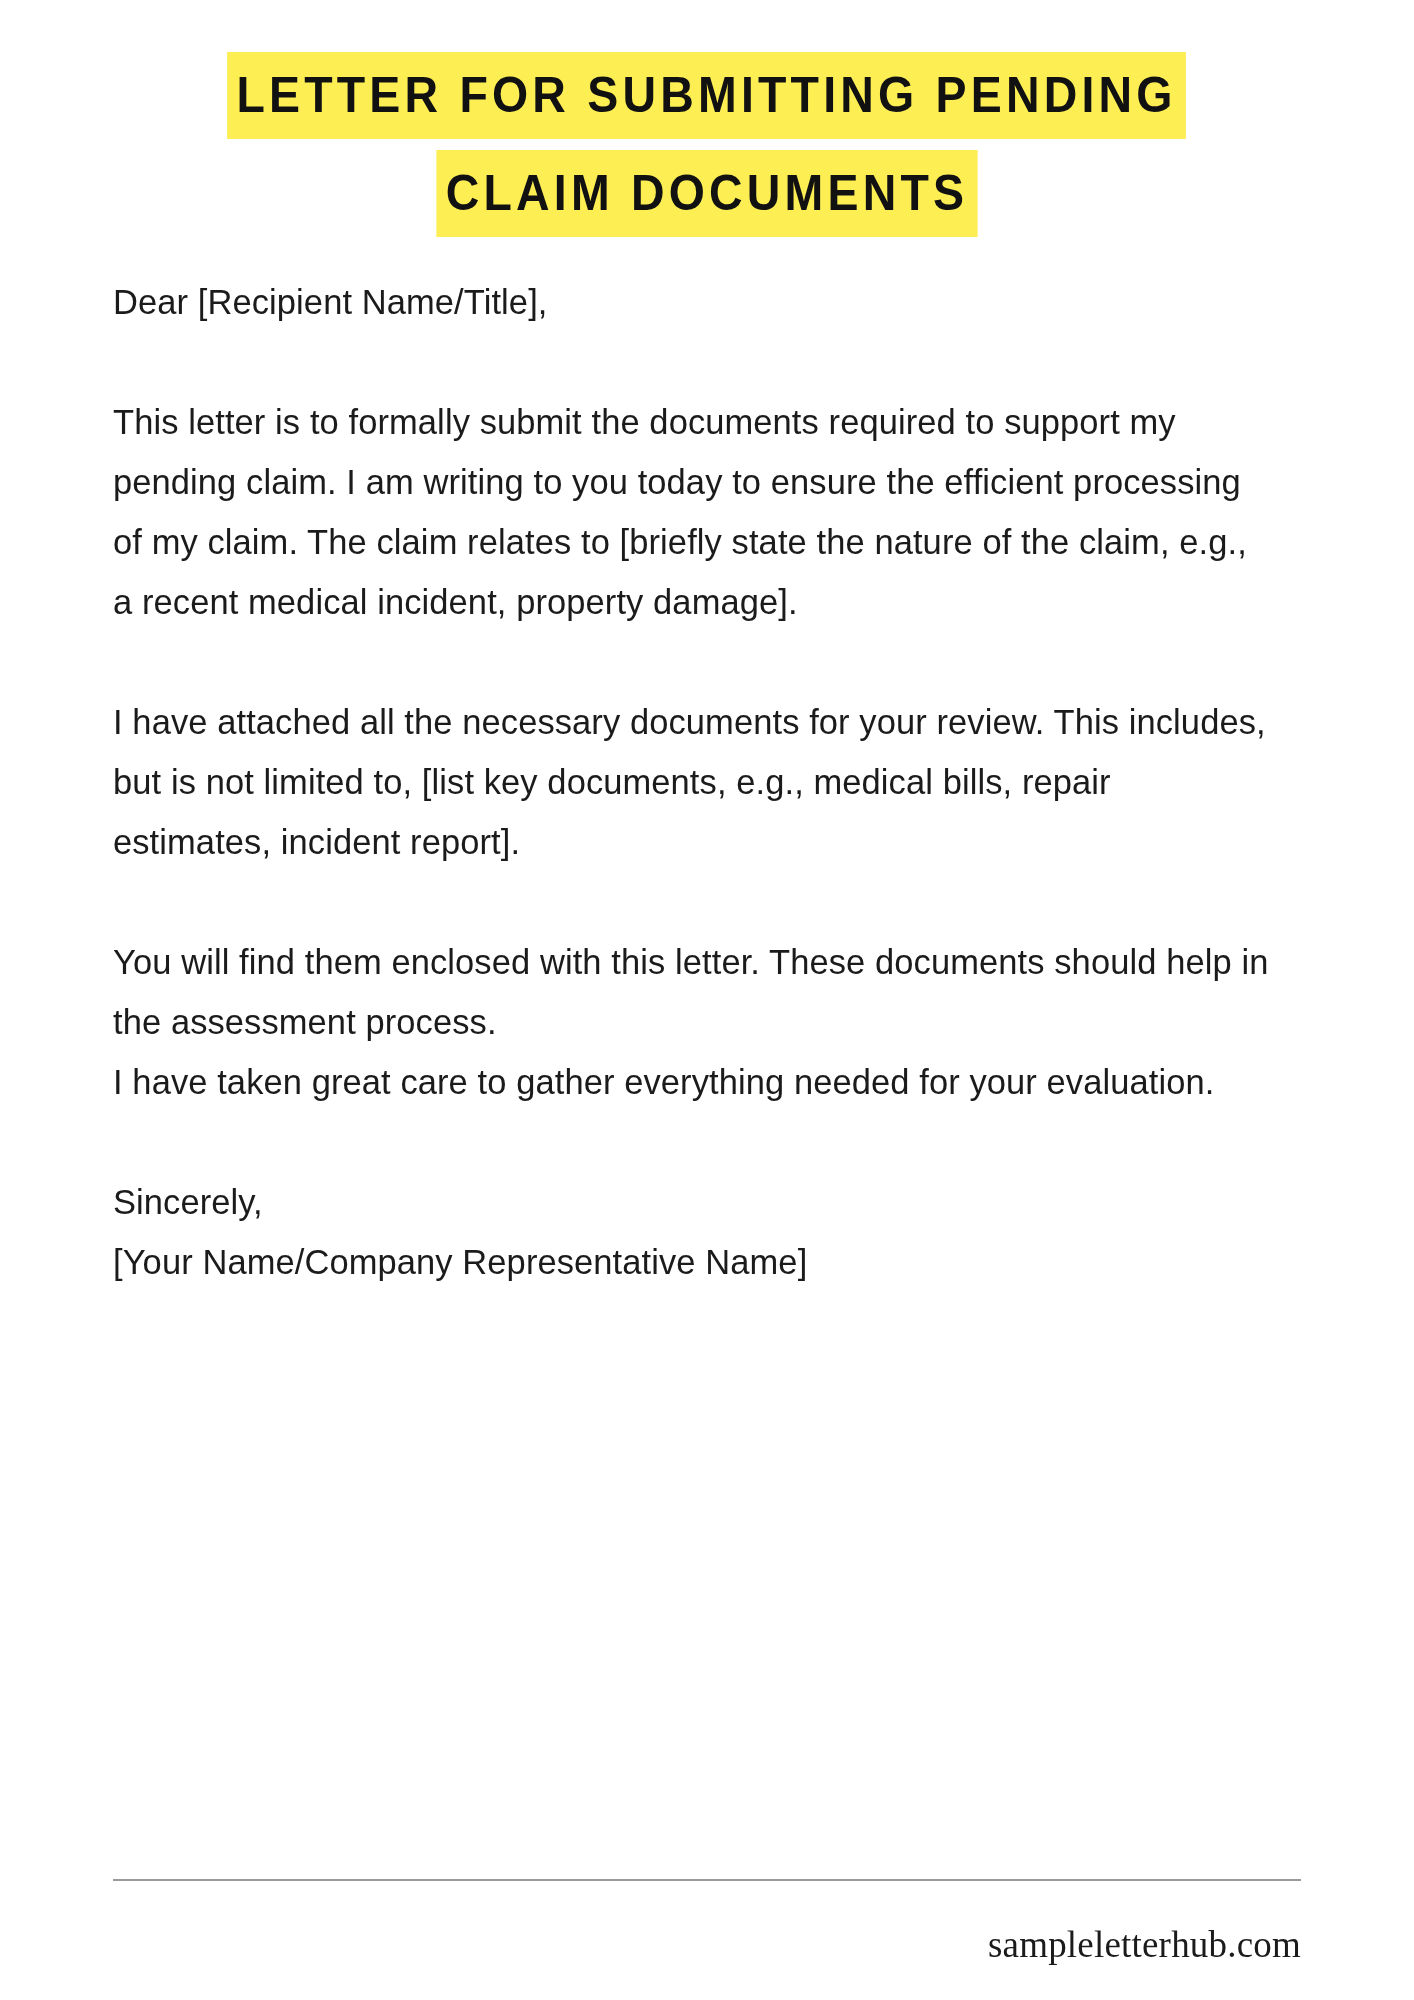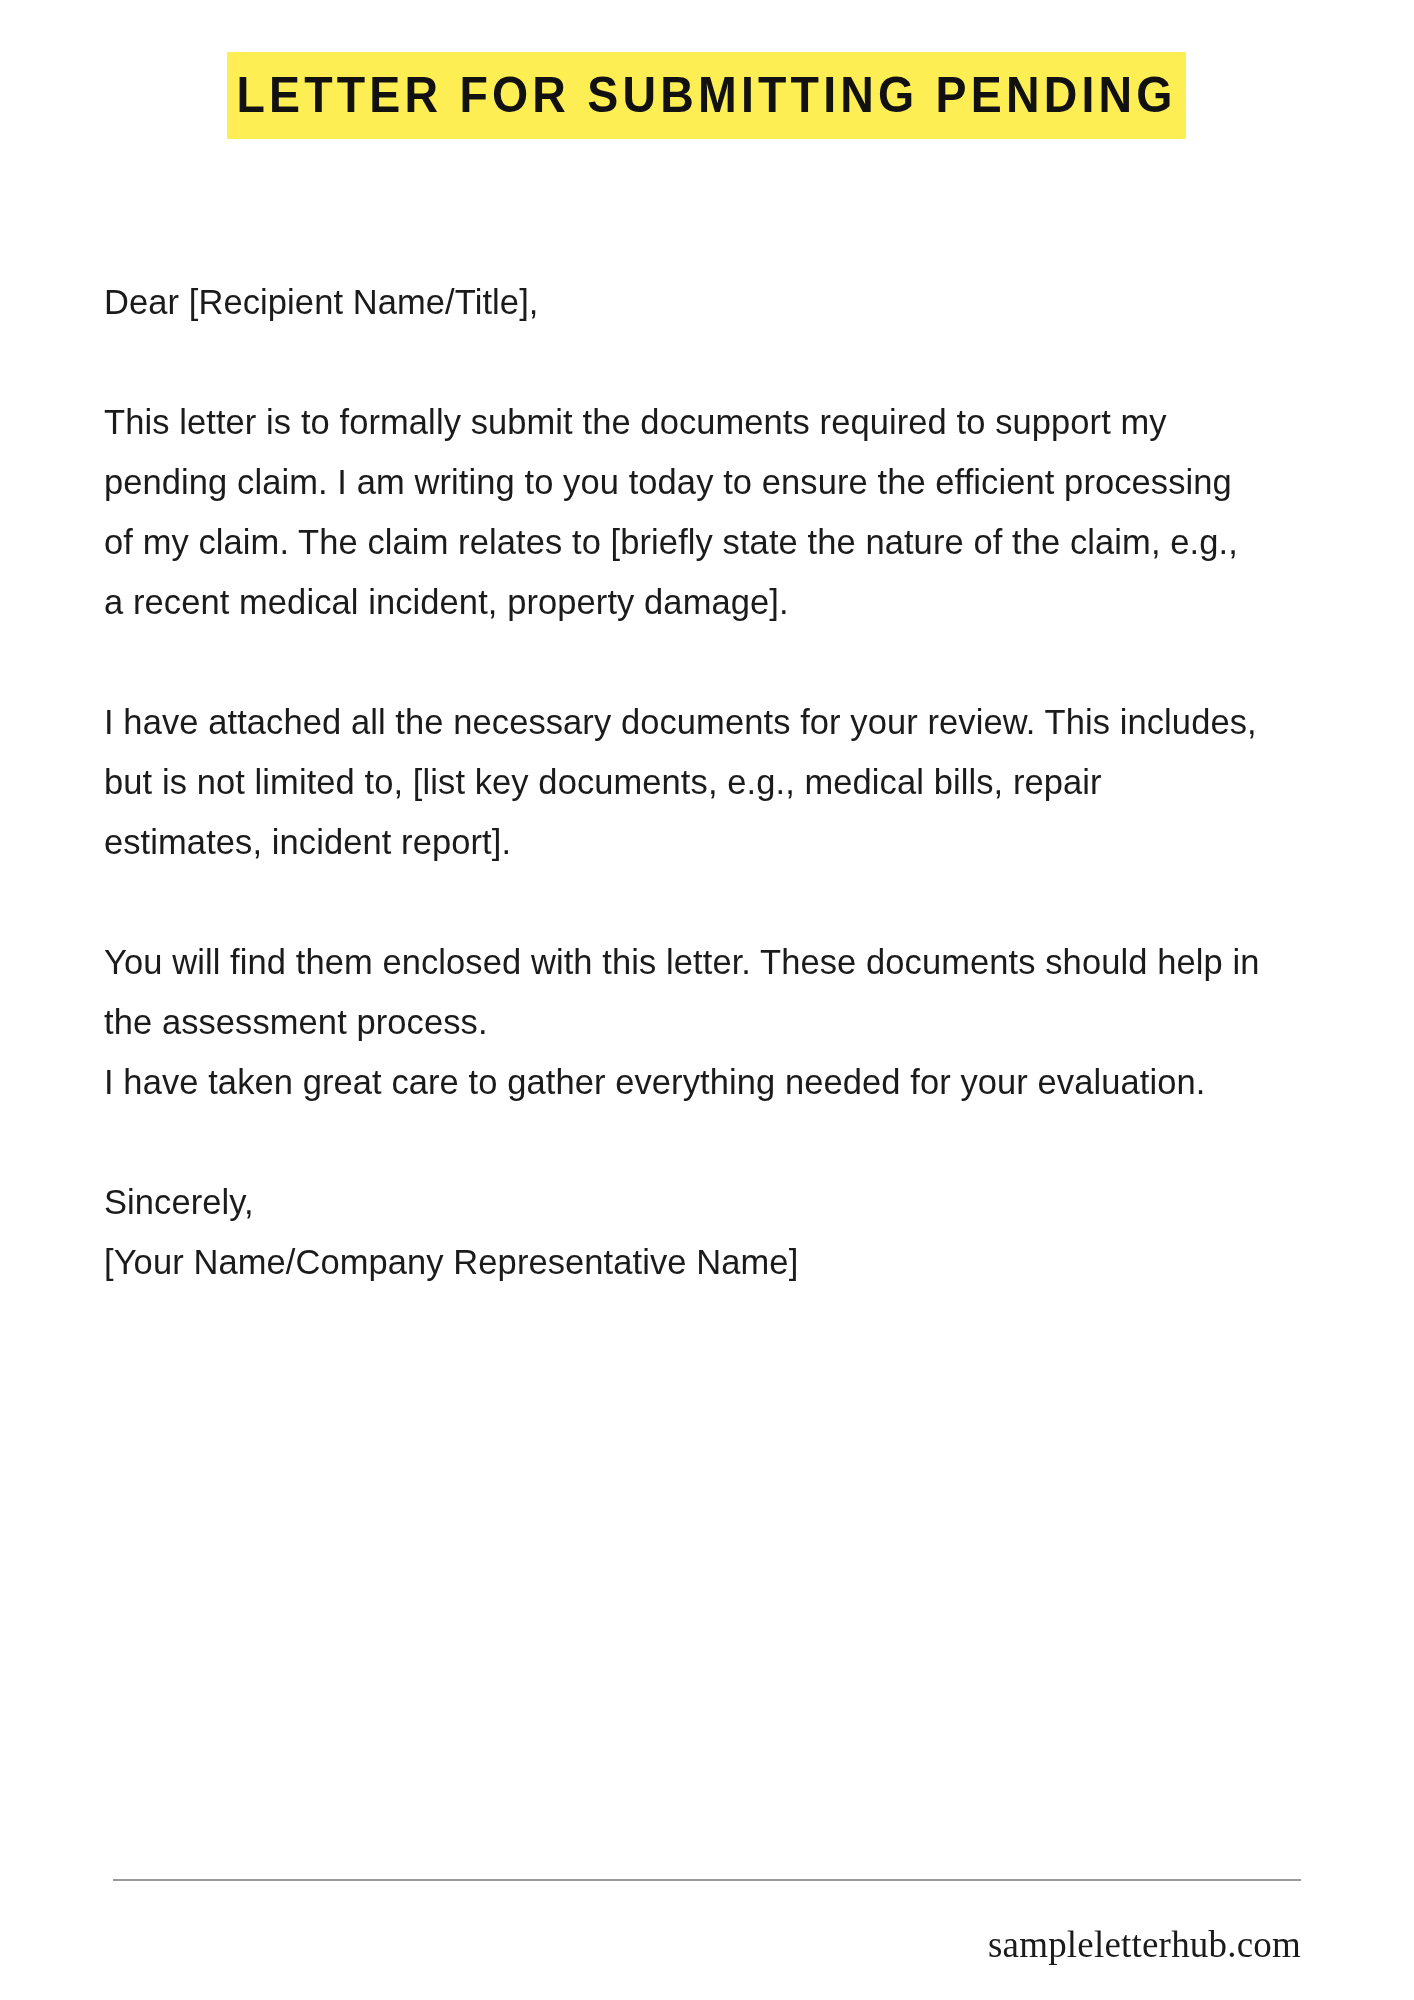--- a/index.html
+++ b/index.html
@@ -45,21 +45,21 @@
     transform-origin: center;
     display: inline-block;
   }
   .title-wrap {
     line-height: 86px;
   }
 
   
   .body-block {
     position: absolute;
-    left: 104px;
+    left: 113px;
     top: 272px;
     width: 1185px;
   }
 
   .para {
     font-size: 35px;
     line-height: 60px;
     color: #1b1b1b;
     font-weight: 400;
     letter-spacing: 0.1px;
@@ -95,20 +95,23 @@
 </style>
 </head>
 <body>
 
 <div class="page">
 
   <div class="title-block">
     <div class="title-wrap">
       <span class="title-line">LETTER FOR SUBMITTING PENDING</span>
     </div>
+    <div class="title-wrap">
+      <span class="title-line">CLAIM DOCUMENTS</span>
+    </div>
   </div>
 
   <div class="body-block">
 
     <p class="para">Dear [Recipient Name/Title],</p>
 
     <div class="gap-sm"></div>
 
     <p class="para">This letter is to formally submit the documents required to support my pending claim. I am writing to you today to ensure the efficient processing of my claim. The claim relates to [briefly state the nature of the claim, e.g., a recent medical incident, property damage].</p>
 

